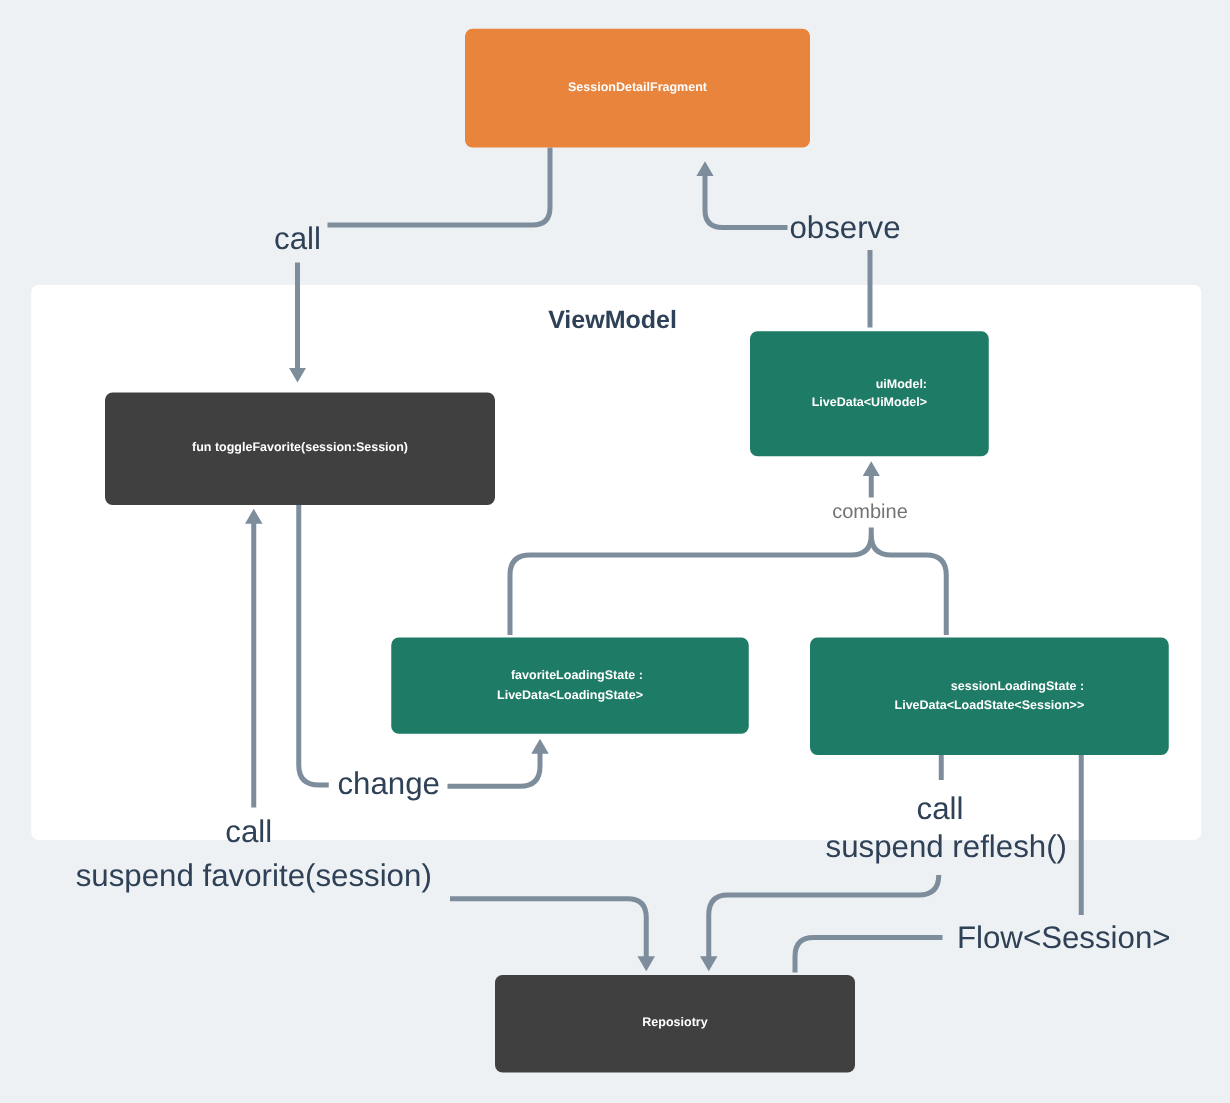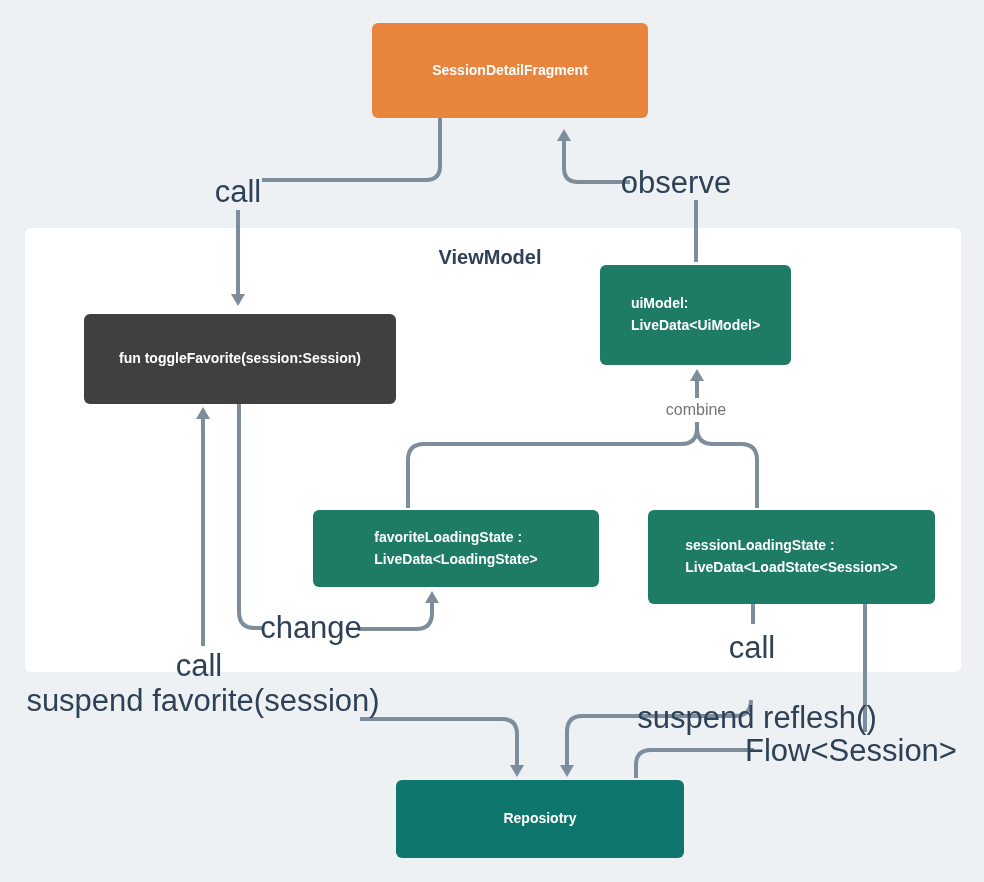--- a/index.html
+++ b/index.html
@@ -7,30 +7,30 @@
     width:984px;height:882px;position:relative;overflow:hidden;
     background:#eef1f4;
     font-family:"Liberation Sans","DejaVu Sans",sans-serif;
   }
   .panel{
     position:absolute;left:25px;top:228px;width:936px;height:444px;
     background:#ffffff;border-radius:6px;
   }
   .node{
     position:absolute;display:flex;align-items:center;justify-content:center;
-    color:#ffffff;font-weight:bold;font-size:14px;text-align:left;
+    color:#ffffff;font-weight:bold;font-size:10px;text-align:right;
     border-radius:6px;line-height:1.55;white-space:pre-line;
   }
   .node-orange{background:#e8843c;}
   .node-teal{background:#404040;}
   .node-green{background:#1e7b66;}
-  .node-blue{background:#0f766e;}
+  .node-blue{background:#404040;}
   .lbl{
     position:absolute;transform:translate(-50%,-50%);
-    color:#2e4156;font-size:31px;font-weight:500;white-space:nowrap;
+    color:#2e4156;font-size:25px;font-weight:500;white-space:nowrap;
   }
   .lbl-title{font-size:20px;font-weight:700;}
   .lbl-small{font-size:16px;font-weight:400;color:#737373;}
   svg.wires{position:absolute;left:0;top:0;pointer-events:none;}
   svg.wires path{fill:none;stroke:#7d8d9c;stroke-width:4;}
 </style>
 </head>
 <body>
 
 <div class="panel"></div>
@@ -88,14 +88,14 @@
 
 <div class="node node-blue" style="left:396px;top:780px;width:288px;height:78px;">Reposiotry</div>
 
 <div class="lbl" style="left:238px;top:192px;">call</div>
 <div class="lbl" style="left:676px;top:183px;">observe</div>
 <div class="lbl lbl-small" style="left:696px;top:410px;">combine</div>
 <div class="lbl" style="left:311px;top:628px;">change</div>
 <div class="lbl" style="left:199px;top:666px;">call</div>
 <div class="lbl" style="left:203px;top:701px;">suspend favorite(session)</div>
 <div class="lbl" style="left:752px;top:648px;">call</div>
-<div class="lbl" style="left:757px;top:718px;">suspend reflesh()</div>
+<div class="lbl" style="left:757px;top:678px;">suspend reflesh()</div>
 <div class="lbl" style="left:851px;top:751px;">Flow&lt;Session&gt;</div>
 
 </body></html>

